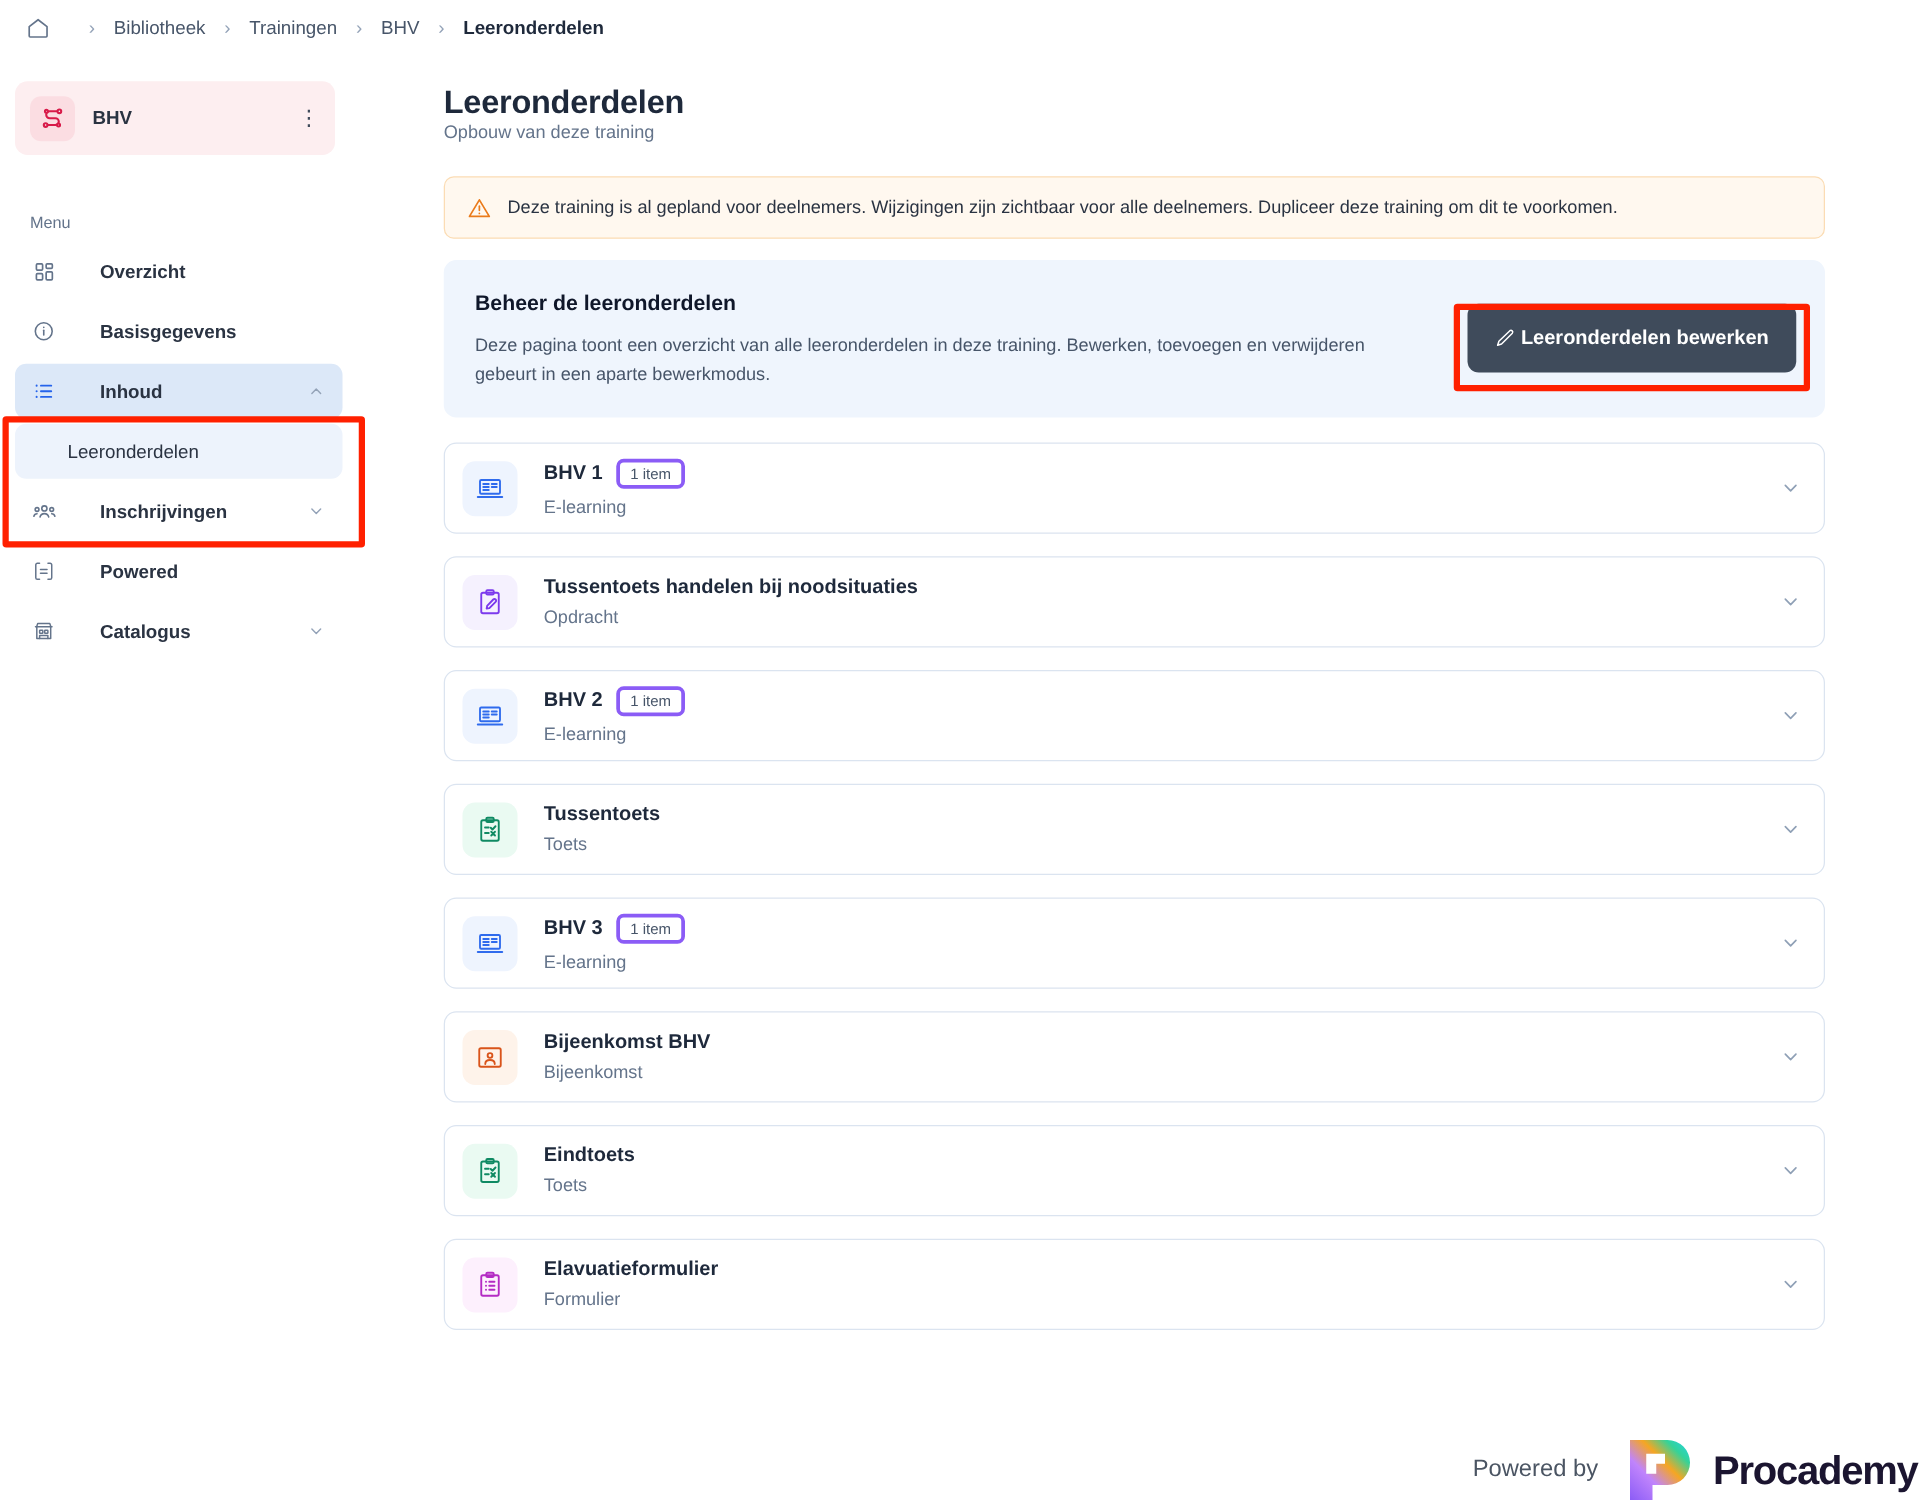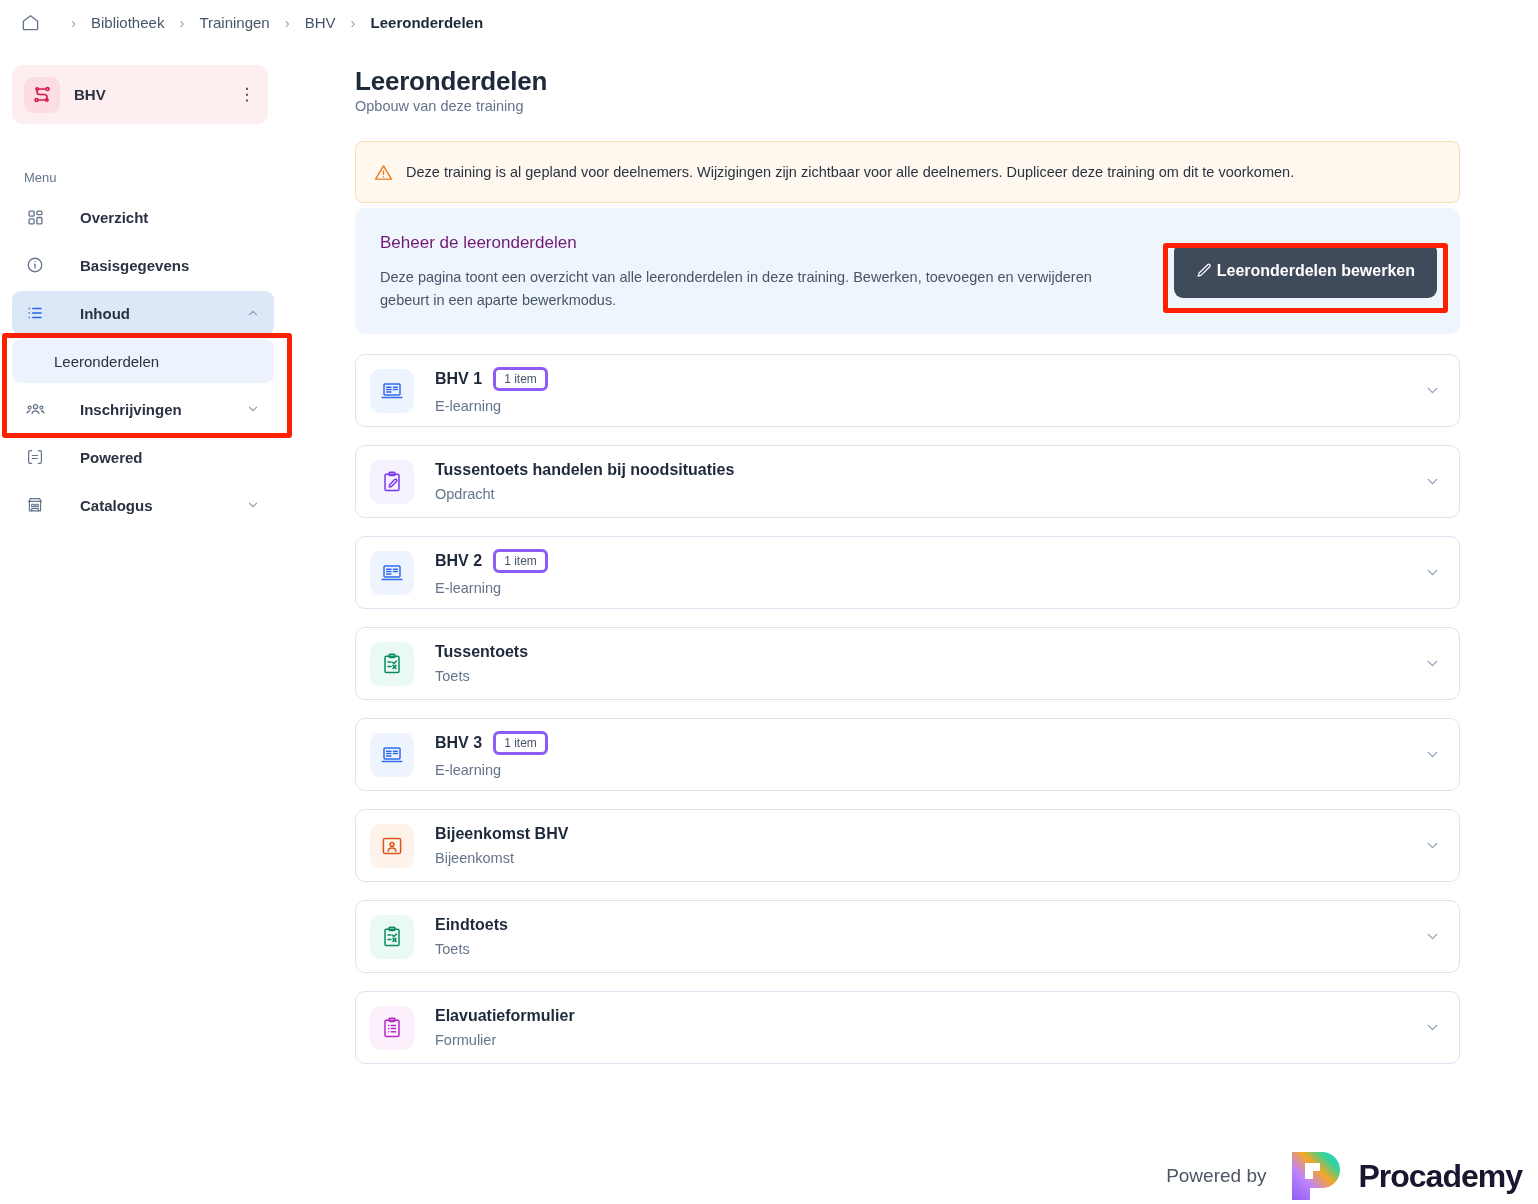--- a/index.html
+++ b/index.html
@@ -65,32 +65,32 @@
     position: absolute; left: 2px; top: 288px; width: 290px; height: 105px;
     border: 5px solid #ff2000; border-radius: 3px; pointer-events: none;
   }
 
   
   .main { position: absolute; left: 330px; top: 45px; width: 1208px; height: 1159px; }
   .page-title { position: absolute; left: 25px; top: 21px; font-size: 26px; font-weight: 700; color: #1e293b; letter-spacing: -0.2px;}
   .page-sub { position: absolute; left: 25px; top: 53px; font-size: 14.5px; color: #64748b; }
 
   .warn {
-    position: absolute; left: 25px; top: 96px; width: 1105px; height: 62px;
+    position: absolute; left: 25px; top: 96px; width: 1105px; height: 50px;
     background: #fff8ef; border: 1px solid #fbdcb4; border-radius: 8px;
     display: flex; align-items: center; padding-left: 18px; gap: 13px;
   }
   .warn-ico { color: #ea7b1b; display:flex; align-items:center; flex:0 0 auto;}
   .warn-txt { font-size: 14.5px; color: #2a3342; }
 
   .info {
     position: absolute; left: 25px; top: 163px; width: 1105px; height: 126px;
     background: #eff5fd; border-radius: 10px;
   }
-  .info-title { position: absolute; left: 25px; top: 25px; font-size: 17px; font-weight: 400; color: #701a75; }
+  .info-title { position: absolute; left: 25px; top: 25px; font-size: 17px; font-weight: 700; color: #0f172a; }
   .info-body { position: absolute; left: 25px; top: 58px; width: 745px; font-size: 14.5px; line-height: 1.6; color: #475569; }
   .edit-btn {
     position: absolute; right: 23px; top: 35px; height: 55px;
     background: #3f4b5b; color: #fff; border: none; border-radius: 9px;
     display: flex; align-items: center; gap: 4px; padding: 0 22px;
     font-size: 16px; font-weight: 700; cursor: pointer;
     font-family: "Liberation Sans", sans-serif;
   }
   .hl-btn {
     position: absolute; left: 833px; top: 198px; width: 285px; height: 70px;
@@ -114,21 +114,21 @@
   .row-badge {
     font-size: 12px; color: #475569; border: 3px solid #8b5cf6;
     border-radius: 6px; padding: 3px 8px; background: #fff; line-height: 1;
   }
   .row-type { font-size: 14.5px; color: #64748b; margin-top: 7px; }
   .row-chev { color: #8fa0b6; flex: 0 0 auto; display:flex; align-items:center; }
 
   
   .footer {
     position: absolute; right: 0px; bottom: 0px;
-    display: flex; align-items: center; gap: 22px; padding-right: 16px;
+    display: flex; align-items: center; gap: 22px; padding-right: 4px;
   }
   .powered { font-size: 19px; color: #4b5563; }
   .brand { display: flex; align-items: center; gap: 14px; }
   .brand-name { font-size: 32px; font-weight: 700; color: #1b1530; letter-spacing: -1px; }
 </style>
 </head>
 <body>
 
 <div class="page">
 

